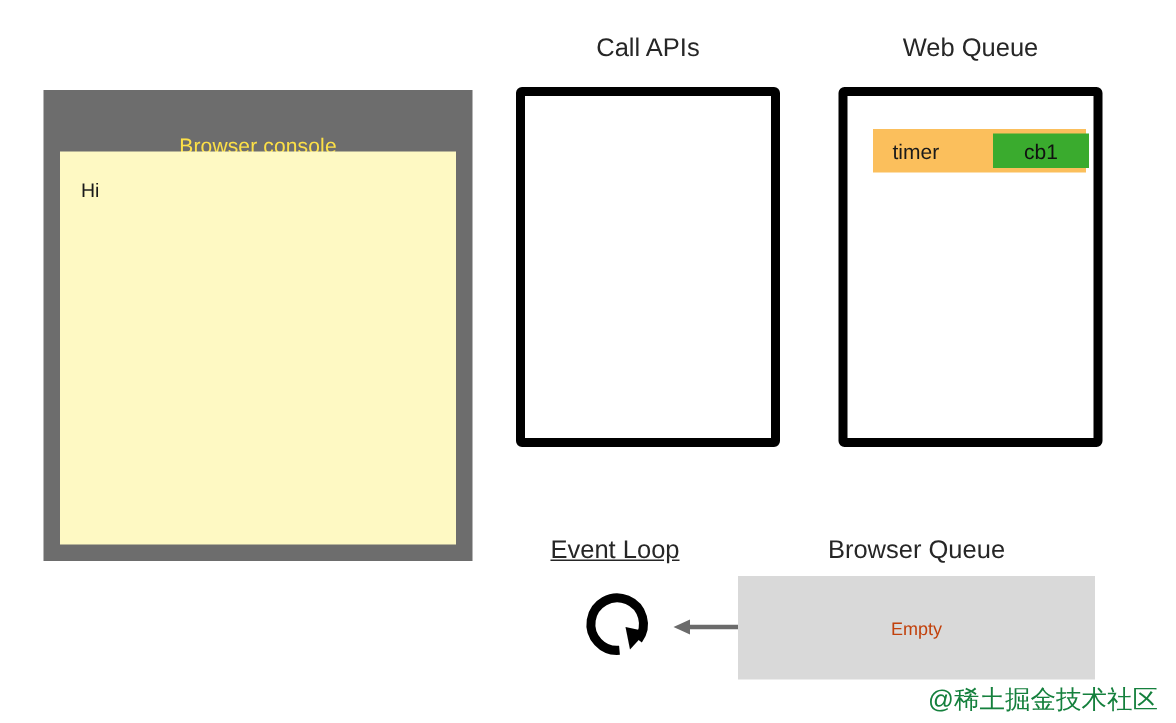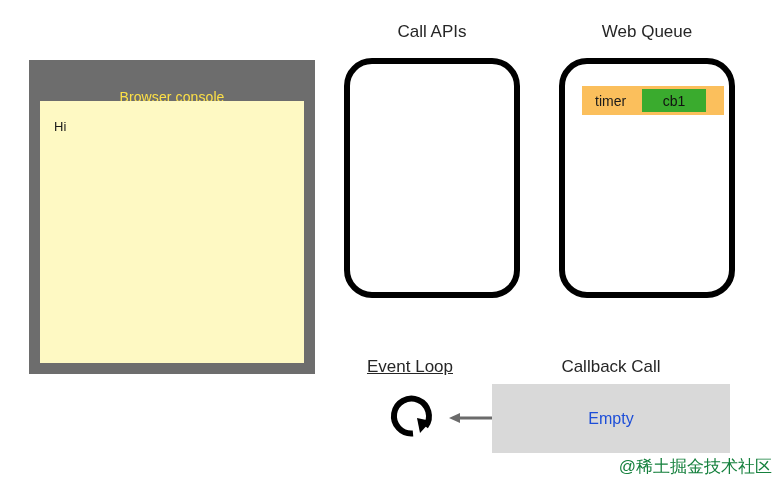--- a/index.html
+++ b/index.html
@@ -72,21 +72,21 @@
   .heading-callstack { left: 344px; top: 22px; width: 176px; }
   .heading-webapis   { left: 559px; top: 22px; width: 176px; }
   .heading-eventloop { left: 344px; top: 357px; width: 132px; text-decoration: underline; }
   .heading-cbqueue   { left: 492px; top: 357px; width: 238px; }
 
   
   .thick-box {
     position: absolute;
     background: #ffffff;
     border: 6px solid #000000;
-    border-radius: 28px;
+    border-radius: 4px;
     box-sizing: border-box;
   }
   .box-callstack { left: 344px; top: 58px; width: 176px; height: 240px; }
   .box-webapis   { left: 559px; top: 58px; width: 176px; height: 240px; }
 
   
   .timer-row {
     position: absolute;
     left: 17px;
     top: 22px;
@@ -98,21 +98,21 @@
     align-items: center;
   }
   .timer-label {
     color: #1a1a1a;
     font-size: 14px;
     line-height: 16px;
     margin-left: 13px;
   }
   .timer-callback {
     position: absolute;
-    left: 60px;
+    left: 80px;
     top: 3px;
     width: 64px;
     height: 23px;
     background: #3aab2e;
     display: flex;
     align-items: center;
     justify-content: center;
     color: #111111;
     font-size: 14px;
     line-height: 16px;
@@ -142,22 +142,22 @@
     left: 492px;
     top: 384px;
     width: 238px;
     height: 69px;
     background: #d9d9d9;
     display: flex;
     align-items: center;
     justify-content: center;
   }
   .callback-queue-text {
-    color: #1d4ed8;
-    font-size: 16px;
+    color: #c2410c;
+    font-size: 12px;
     line-height: 14px;
   }
 
   
   .watermark {
     position: absolute;
     right: 12px;
     bottom: 6px;
     color: #15803d;
     font-size: 17px;
@@ -196,20 +196,20 @@
     </svg>
   </div>
 
   <div class="queue-arrow">
     <svg width="46" height="20" viewBox="0 0 46 20" xmlns="http://www.w3.org/2000/svg">
       <line x1="44" y1="10" x2="10" y2="10" stroke="#6b6b6b" stroke-width="3"></line>
       <polygon points="1,10 12,5 12,15" fill="#6b6b6b"></polygon>
     </svg>
   </div>
 
-  <div class="heading heading-cbqueue">Callback Call</div>
+  <div class="heading heading-cbqueue">Browser Queue</div>
   <div class="callback-queue">
     <span class="callback-queue-text">Empty</span>
   </div>
 
   <div class="watermark">@稀土掘金技术社区</div>
 
 </div>
 
 </body></html>

